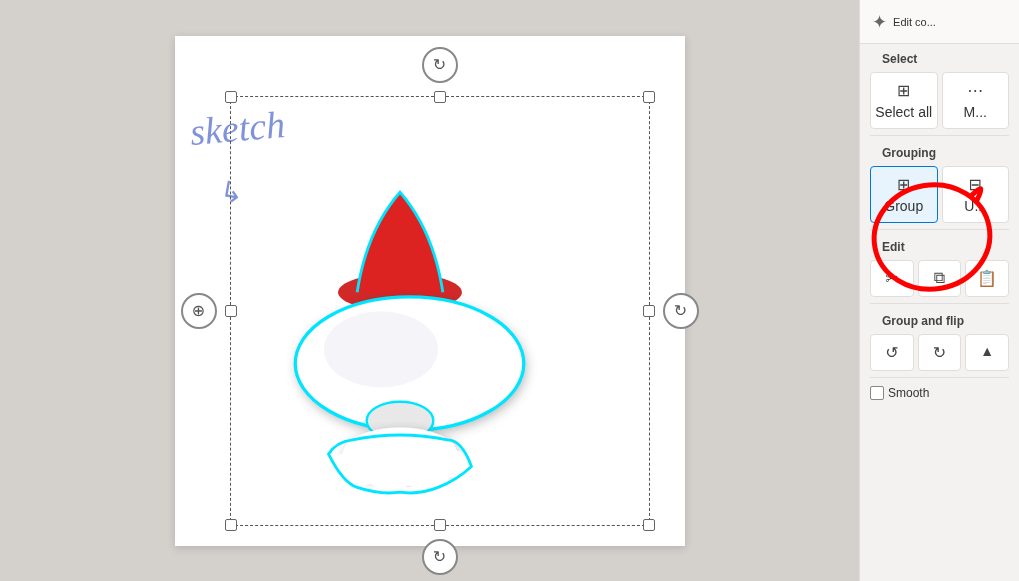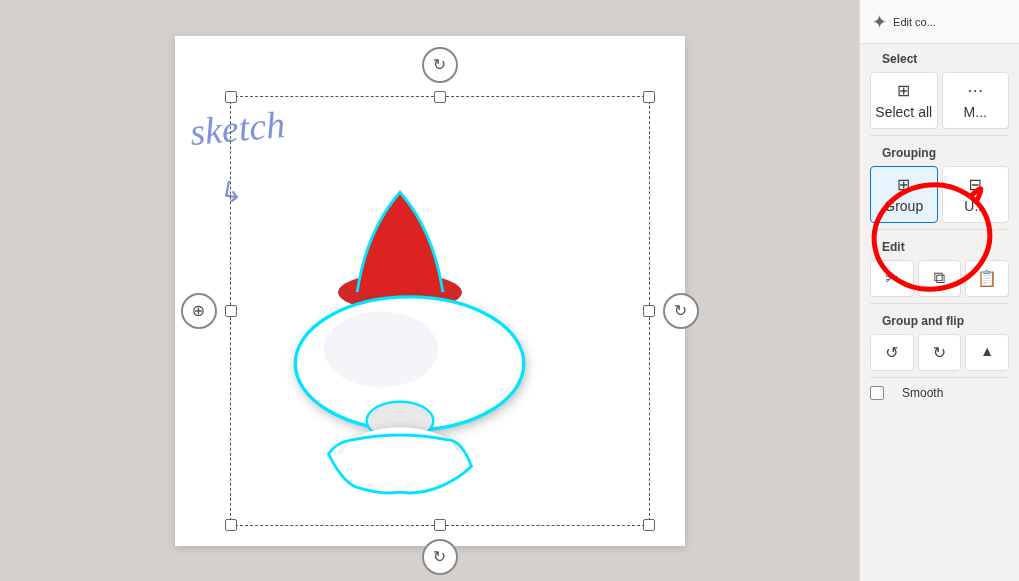--- a/index.html
+++ b/index.html
@@ -238,21 +238,21 @@
     .divider {
       height: 1px;
       background: #e0dedd;
       margin: 2px 10px;
     }
 
     
     .smooth-row {
       display: flex;
       align-items: flex-end;
-      gap: 18px;
+      gap: 4px;
       padding: 6px 10px;
     }
 
     .checkbox {
       width: 14px;
       height: 14px;
       border: 1px solid #888;
       border-radius: 2px;
       background: white;
       display: flex;

